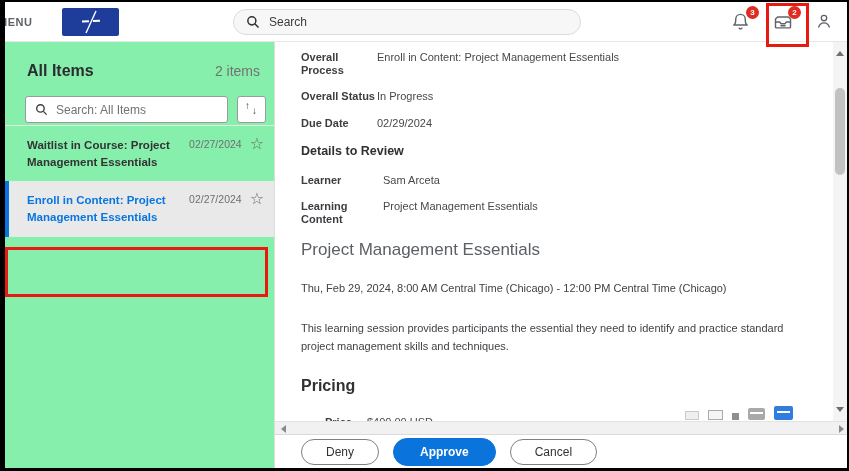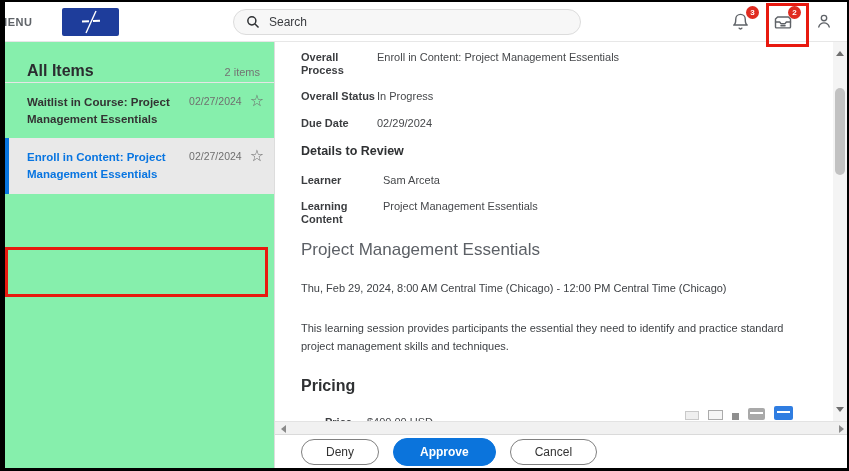--- a/index.html
+++ b/index.html
@@ -20,21 +20,21 @@
   .badge { position:absolute; top:-6px; right:-8px; min-width:13px; height:13px; border-radius:7px; background:#e02b20; color:#fff; font-size:8px; font-weight:bold; display:flex; align-items:center; justify-content:center; padding:0 2px; }
   .annot-inbox { position:absolute; left:761px; top:1px; width:43px; height:44px; border:3px solid #e8190f; z-index:20; pointer-events:none; }
 
   
   .main { flex:1; display:flex; min-height:0; position:relative; }
 
   
   .sidebar { width:270px; flex:0 0 270px; border-right:1px solid #ddd; background:#86efac; position:relative; }
   .sb-head { display:flex; align-items:baseline; justify-content:space-between; padding:20px 14px 0 22px; }
   .sb-title { font-size:16px; font-weight:bold; color:#2b2d30; }
-  .sb-count { font-size:11px; color:#737373; }
+  .sb-count { font-size:14px; color:#737373; }
   .sb-searchrow { display:flex; gap:9px; padding:16px 8px 0 20px; }
   .sb-searchbox { flex:0 0 203px; height:27px; border:1px solid #9b9b9b; border-radius:3px; display:flex; align-items:center; padding:0 9px; background:#fff; }
   .sb-searchbox input { border:none; outline:none; font-size:12px; color:#444; margin-left:8px; width:160px; font-family:inherit; background:transparent; }
   .sb-searchbox input::placeholder { color:#6f7276; opacity:1; }
   .sb-sortbtn { width:30px; height:27px; border:1px solid #9b9b9b; border-radius:3px; background:#fff; position:relative; color:#3c3c3c; cursor:pointer; }
   .sb-sortbtn .up { position:absolute; left:7px; top:3px; font-size:10px; }
   .sb-sortbtn .dn { position:absolute; left:14px; top:8px; font-size:10px; }
   .sb-advrow { display:flex; align-items:center; gap:10px; padding:13px 0 12px 22px; }
   .adv-link { font-size:12px; font-weight:bold; color:#0875e1; text-decoration:underline; cursor:pointer; }
   .sb-divider { height:1px; background:#e6e6e6; margin-top:2px; }
@@ -142,20 +142,33 @@
 
     <div class="annot-inbox"></div>
 
     <div class="main">
 
       <div class="sidebar">
         <div class="sb-head">
           <span class="sb-title">All Items</span>
           <span class="sb-count">2 items</span>
         </div>
+        <div class="sb-searchrow">
+          <div class="sb-searchbox">
+            <svg width="13" height="13" viewBox="0 0 16 16" fill="none" stroke="#3c3e41" stroke-width="1.7">
+              <circle cx="6.7" cy="6.7" r="4.6"></circle>
+                <line x1="10.3" y1="10.3" x2="14.3" y2="14.3"></line>
+            </svg>
+            <input type="text" placeholder="Search: All Items" style="">
+          </div>
+          <button class="sb-sortbtn">
+            <span class="up">↑</span>
+            <span class="dn">↓</span>
+          </button>
+        </div>
         <div class="sb-divider"></div>
 
         <div class="sb-item">
           <span class="it-title">Waitlist in Course: Project Management Essentials</span>
           <span class="it-date">02/27/2024</span>
           <span class="it-star">☆</span>
         </div>
 
         <div class="sb-item selected">
           <span class="it-title">Enroll in Content: Project Management Essentials</span>

